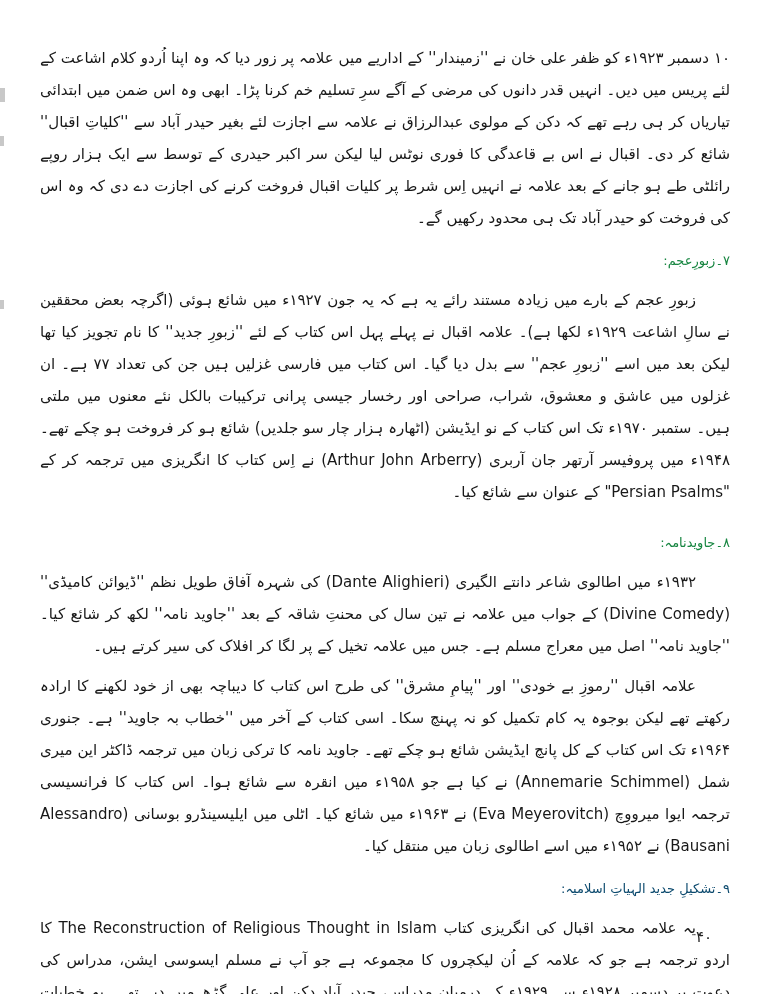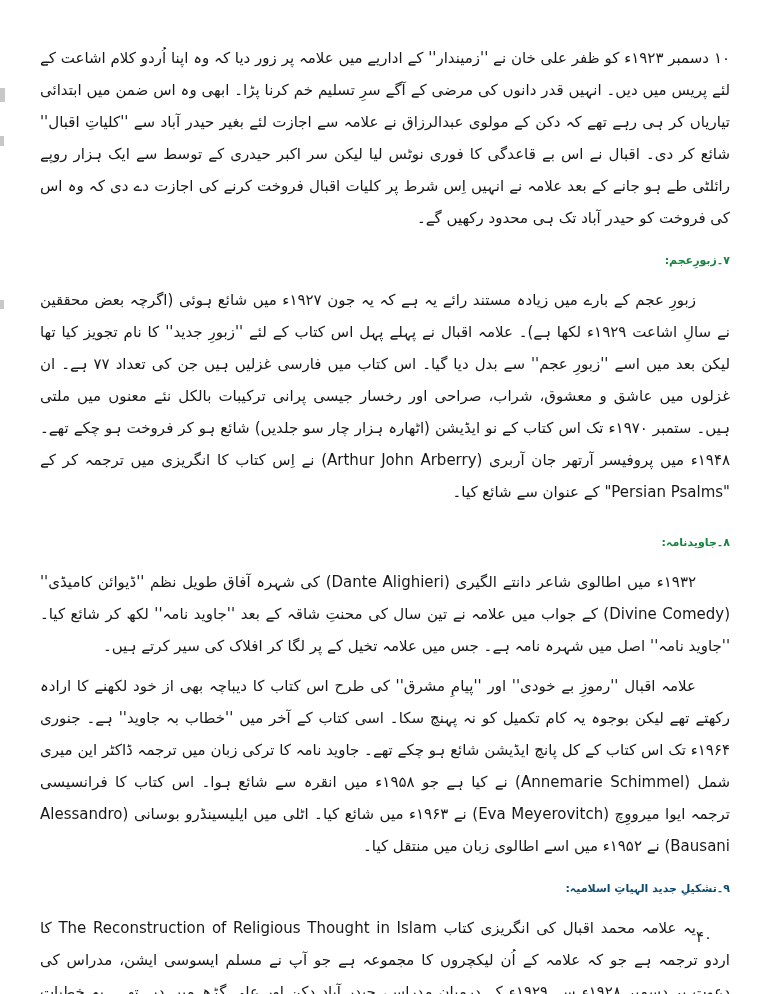--- a/index.html
+++ b/index.html
@@ -20,22 +20,22 @@
     direction:rtl;
     text-align:justify;
   }
   p.para{
     font-size:15px;
     line-height:32px;
     margin:0 0 8px 0;
   }
   p.para.indent{ text-indent:34px; }
   h2.sec{
-    font-size:11px;
-    font-weight:bold;
+    font-size:13px;
+    font-weight:normal;
     margin:12px 0 8px 0;
     line-height:30px;
   }
   .pagenum{
     position:absolute;
     bottom:48px;
     right:56px;
     font-size:15px;
     color:#222;
   }
@@ -56,21 +56,21 @@
   <div class="content" dir="rtl" style="color: rgb(24, 24, 24);">
 
     <p class="para">۱۰ دسمبر ۱۹۲۳ء کو ظفر علی خان نے ''زمیندار'' کے اداریے میں علامہ پر زور دیا کہ وہ اپنا اُردو کلام اشاعت کے لئے پریس میں دیں۔ انہیں قدر دانوں کی مرضی کے آگے سرِ تسلیم خم کرنا پڑا۔ ابھی وہ اس ضمن میں ابتدائی تیاریاں کر ہی رہے تھے کہ دکن کے مولوی عبدالرزاق نے علامہ سے اجازت لئے بغیر حیدر آباد سے ''کلیاتِ اقبال'' شائع کر دی۔ اقبال نے اس بے قاعدگی کا فوری نوٹس لیا لیکن سر اکبر حیدری کے توسط سے ایک ہزار روپے رائلٹی طے ہو جانے کے بعد علامہ نے انہیں اِس شرط پر کلیات اقبال فروخت کرنے کی اجازت دے دی کہ وہ اس کی فروخت کو حیدر آباد تک ہی محدود رکھیں گے۔</p>
 
     <h2 class="sec js-green" style="color: rgb(22, 133, 64);">۷۔زبورِعجم:</h2>
 
     <p class="para indent">زبورِ عجم کے بارے میں زیادہ مستند رائے یہ ہے کہ یہ جون ۱۹۲۷ء میں شائع ہوئی (اگرچہ بعض محققین نے سالِ اشاعت ۱۹۲۹ء لکھا ہے)۔ علامہ اقبال نے پہلے پہل اس کتاب کے لئے ''زبورِ جدید'' کا نام تجویز کیا تھا لیکن بعد میں اسے ''زبورِ عجم'' سے بدل دیا گیا۔ اس کتاب میں فارسی غزلیں ہیں جن کی تعداد ۷۷ ہے۔ ان غزلوں میں عاشق و معشوق، شراب، صراحی اور رخسار جیسی پرانی ترکیبات بالکل نئے معنوں میں ملتی ہیں۔ ستمبر ۱۹۷۰ء تک اس کتاب کے نو ایڈیشن (اٹھارہ ہزار چار سو جلدیں) شائع ہو کر فروخت ہو چکے تھے۔ ۱۹۴۸ء میں پروفیسر آرتھر جان آربری (Arthur John Arberry) نے اِس کتاب کا انگریزی میں ترجمہ کر کے "Persian Psalms" کے عنوان سے شائع کیا۔</p>
 
     <h2 class="sec js-green" style="color: rgb(22, 133, 64); margin-top: 20px;">۸۔جاویدنامہ:</h2>
 
-    <p class="para indent">۱۹۳۲ء میں اطالوی شاعر دانتے الگیری (Dante Alighieri) کی شہرہ آفاق طویل نظم ''ڈیوائن کامیڈی'' (Divine Comedy) کے جواب میں علامہ نے تین سال کی محنتِ شاقہ کے بعد ''جاوید نامہ'' لکھ کر شائع کیا۔ ''جاوید نامہ'' اصل میں شہرہ نامہ ہے۔ جس میں علامہ تخیل کے پر لگا کر افلاک کی سیر کرتے ہیں۔</p>
+    <p class="para indent">۱۹۳۲ء میں اطالوی شاعر دانتے الگیری (Dante Alighieri) کی شہرہ آفاق طویل نظم ''ڈیوائن کامیڈی'' (Divine Comedy) کے جواب میں علامہ نے تین سال کی محنتِ شاقہ کے بعد ''جاوید نامہ'' لکھ کر شائع کیا۔ ''جاوید نامہ'' اصل میں معراج مسلم ہے۔ جس میں علامہ تخیل کے پر لگا کر افلاک کی سیر کرتے ہیں۔</p>
 
     <p class="para indent">علامہ اقبال ''رموزِ بے خودی'' اور ''پیامِ مشرق'' کی طرح اس کتاب کا دیباچہ بھی از خود لکھنے کا ارادہ رکھتے تھے لیکن بوجوہ یہ کام تکمیل کو نہ پہنچ سکا۔ اسی کتاب کے آخر میں ''خطاب بہ جاوید'' ہے۔ جنوری ۱۹۶۴ء تک اس کتاب کے کل پانچ ایڈیشن شائع ہو چکے تھے۔ جاوید نامہ کا ترکی زبان میں ترجمہ ڈاکٹر این میری شمل (Annemarie Schimmel) نے کیا ہے جو ۱۹۵۸ء میں انقرہ سے شائع ہوا۔ اس کتاب کا فرانسیسی ترجمہ ایوا میرووِچ (Eva Meyerovitch) نے ۱۹۶۳ء میں شائع کیا۔ اٹلی میں ایلیسینڈرو بوسانی (Alessandro Bausani) نے ۱۹۵۲ء میں اسے اطالوی زبان میں منتقل کیا۔</p>
 
     <h2 class="sec js-green" style="color: #0c4a6e;">۹۔تشکیلِ جدید الہیاتِ اسلامیہ:</h2>
 
     <p class="para indent">یہ علامہ محمد اقبال کی انگریزی کتاب The Reconstruction of Religious Thought in Islam کا اردو ترجمہ ہے جو کہ علامہ کے اُن لیکچروں کا مجموعہ ہے جو آپ نے مسلم ایسوسی ایشن، مدراس کی دعوت پر دسمبر ۱۹۲۸ء سے ۱۹۲۹ء کے درمیان مدراس، حیدر آباد دکن اور علی گڑھ میں دیے تھے۔ یہ خطبات سب سے پہلے ۱۹۳۰ء میں شائع ہوئے جو کہ چھے خطبات پر مشتمل تھے۔ ۱۹۳۴ء میں اس میں ساتویں خطبے کو شامل کر کے دوبارہ شائع کیا گیا۔ اس کتاب کا ترجمہ ان کی زیرِ نگرانی نذیر نیازی نے کیا جو بزمِ اقبال لاہور کی اعانت سے ۱۹۵۷ء میں چھپا۔ اس کتاب کا ترجمہ فرانسیسی زبان میں پیرس سے شائع ہو چکا ہے۔</p>
 
   </div>
 
   <div class="pagenum">۴۰</div>

